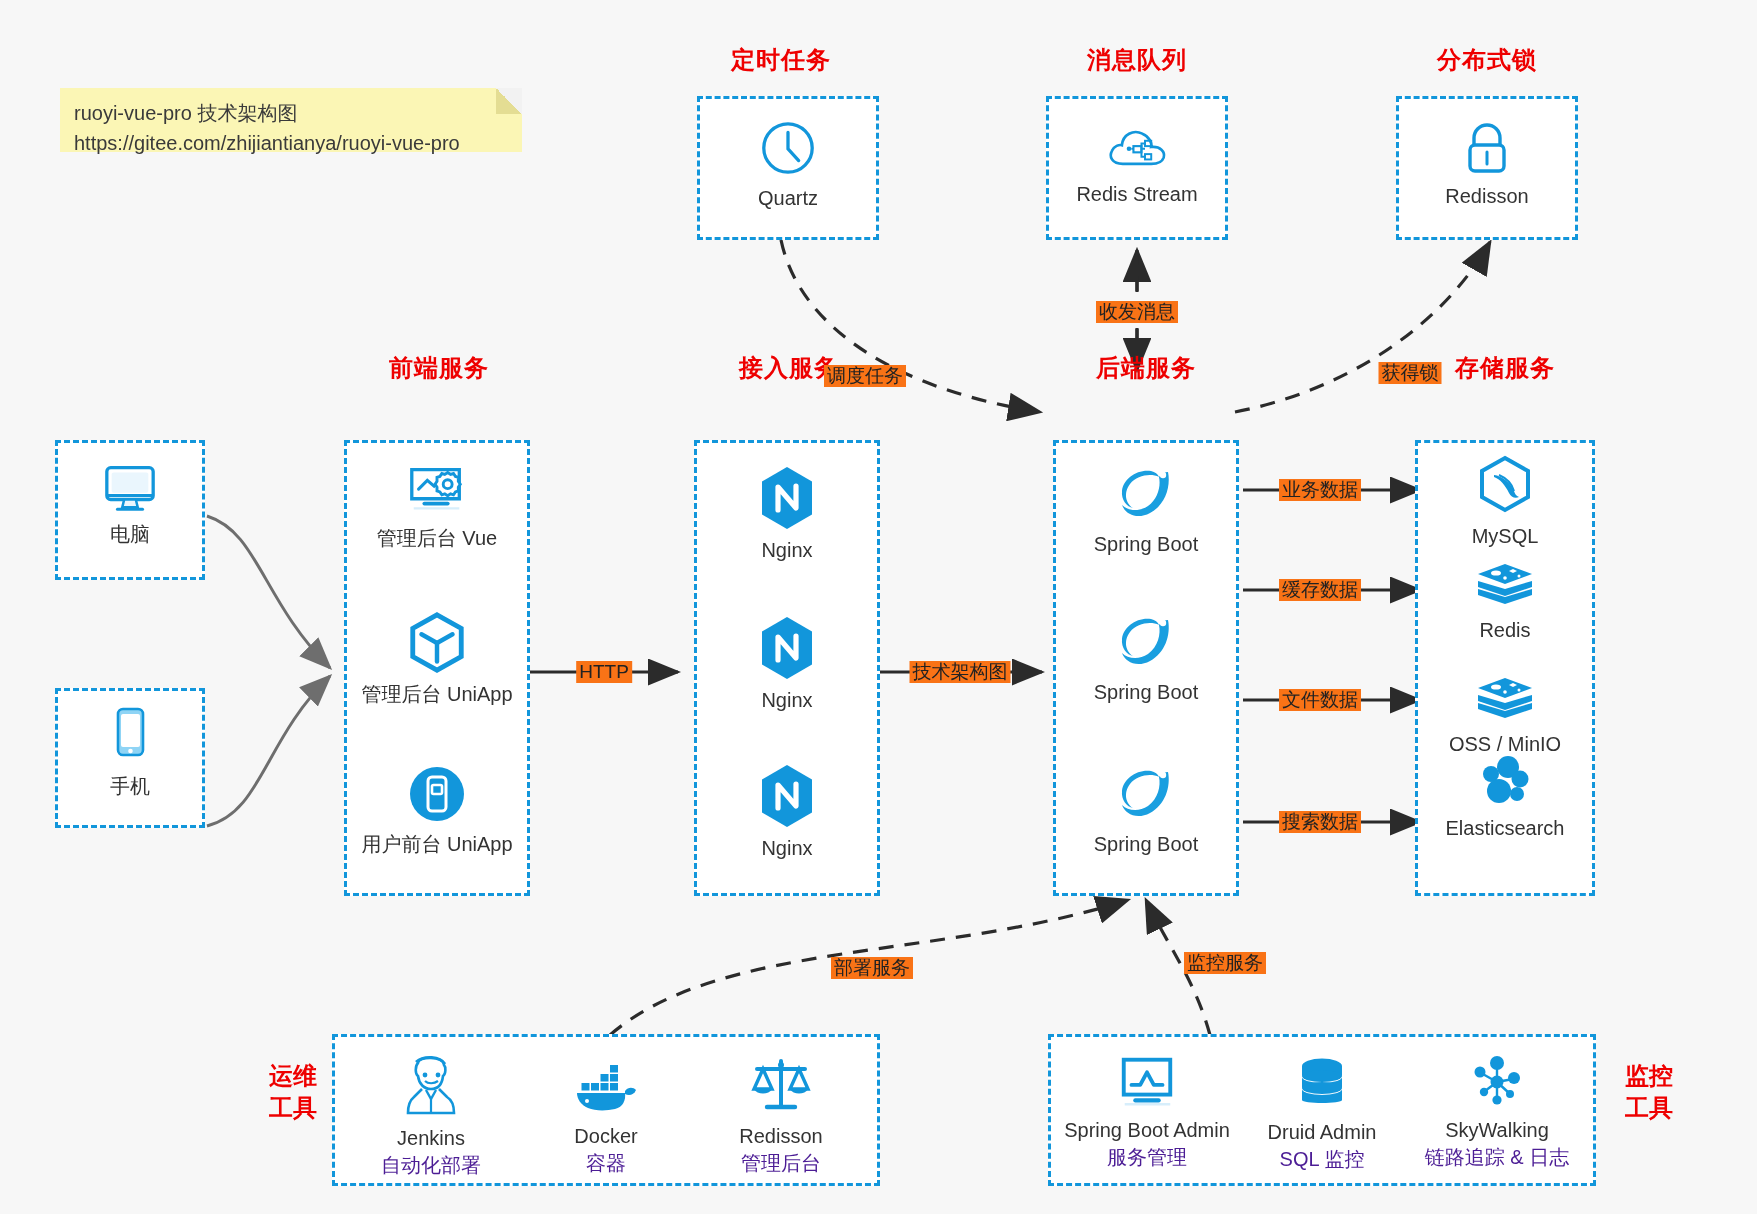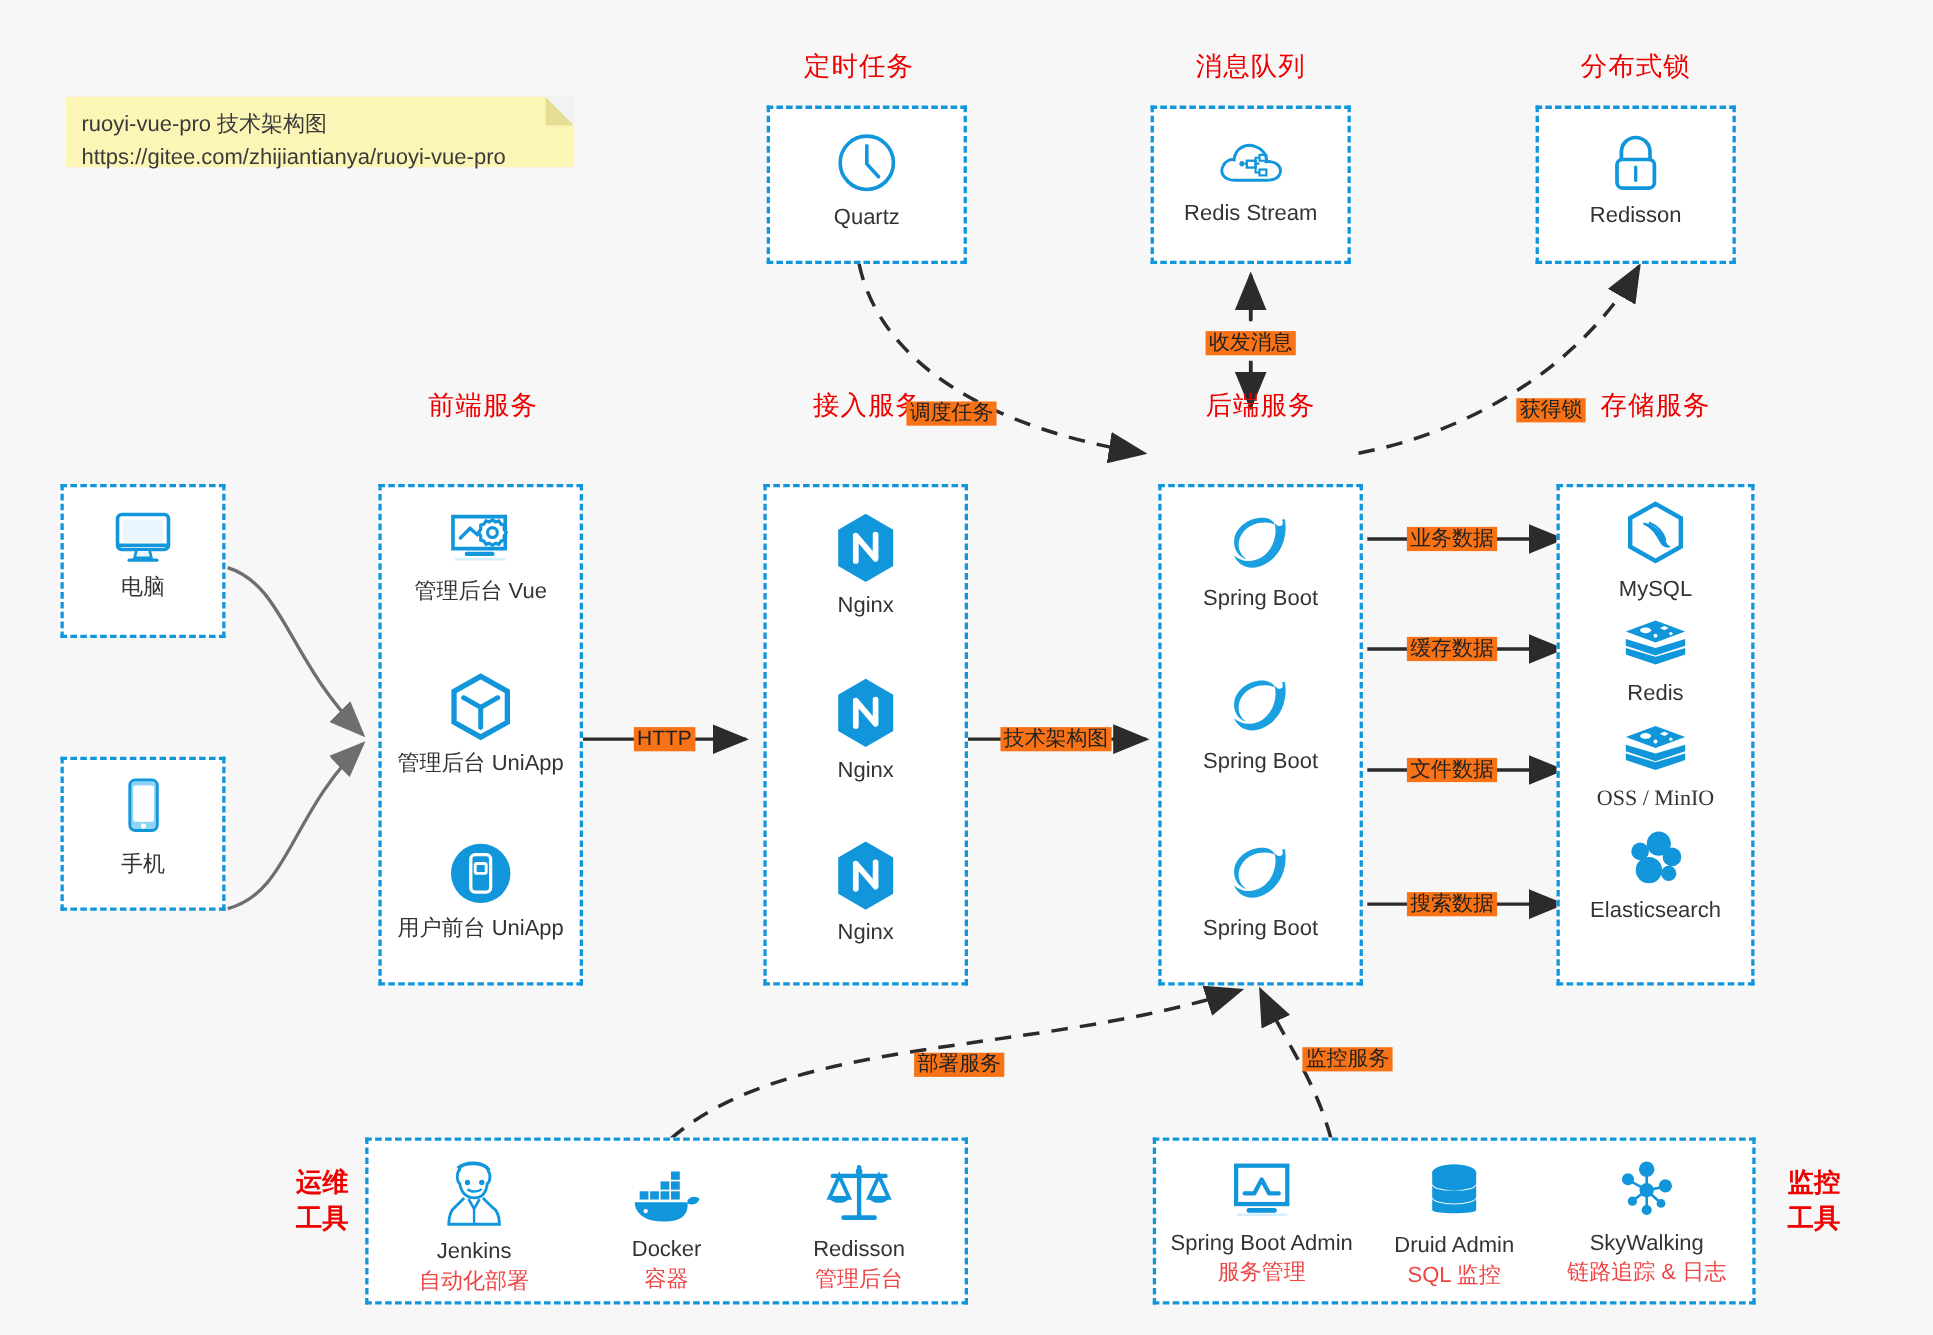--- a/index.html
+++ b/index.html
@@ -20,39 +20,39 @@
     padding:10px 0 0 14px;box-sizing:border-box;
   }
   .note .fold{
     position:absolute;right:0;top:0;width:26px;height:26px;
     background:linear-gradient(225deg,#f2f2f2 0 50%,#e4dd93 50% 100%);
   }
   .note-line{white-space:nowrap;}
 
   
   .group-title{
-    position:absolute;color:#ee0000;font-weight:normal;font-size:24px;
+    position:absolute;color:#ee0000;font-weight:bold;font-size:24px;
     letter-spacing:1px;white-space:nowrap;text-align:center;
   }
   .side-title{
     position:absolute;color:#ee0000;font-weight:bold;font-size:24px;
     line-height:32px;text-align:center;white-space:nowrap;
   }
 
   
   .dbox{
     position:absolute;border:3px dashed #1296db;background:#fff;
     box-sizing:border-box;
   }
 
   
   .cell{position:absolute;display:flex;flex-direction:column;align-items:center;
         justify-content:flex-start;width:100%;text-align:right;}
   .cell .cap{font-size:20px;color:#333;margin-top:6px;white-space:nowrap;line-height:26px;}
-  .cell .cap2{font-size:20px;color:#ef4444;white-space:nowrap;line-height:28px;}
+  .cell .cap2{font-size:20px;color:#4c1d95;white-space:nowrap;line-height:28px;}
   .ico{display:block;}
 
   
   .elabel{
     position:absolute;font-size:19px;color:#222;background:#f97316;
     padding:0 3px;white-space:nowrap;transform:translate(-50%,-50%);
     line-height:22px;
   }
 </style>
 </head>
@@ -278,21 +278,21 @@
         <path d="M31 38 L58 30 V36 L31 45 L4 36 V30 Z" fill="#1296db"></path>
         <path d="M31 5 L58 15 L31 25 L4 15 Z" fill="#1296db"></path>
         <ellipse cx="22" cy="14" rx="5" ry="2.6" fill="#ffffff"></ellipse>
         <path d="M39 10 l4 2 -4 2 -4 -2 z" fill="#ffffff"></path>
         <circle cx="31" cy="19" r="1.8" fill="#ffffff"></circle>
         <circle cx="45" cy="17" r="1.5" fill="#ffffff"></circle>
       </svg>
       <div class="cap">Redis</div>
     </div>
 
-    <div class="cell" style="top:212px;font-family:Liberation Serif, serif;">
+    <div class="cell" style="top:230px;">
       <svg class="ico" width="62" height="52" viewBox="0 0 62 52">
         <path d="M31 30 L58 22 V28 L31 37 L4 28 V22 Z" fill="#1296db"></path>
         <path d="M31 38 L58 30 V36 L31 45 L4 36 V30 Z" fill="#1296db"></path>
         <path d="M31 5 L58 15 L31 25 L4 15 Z" fill="#1296db"></path>
         <ellipse cx="22" cy="14" rx="5" ry="2.6" fill="#ffffff"></ellipse>
         <path d="M39 10 l4 2 -4 2 -4 -2 z" fill="#ffffff"></path>
         <circle cx="31" cy="19" r="1.8" fill="#ffffff"></circle>
         <circle cx="45" cy="17" r="1.5" fill="#ffffff"></circle>
       </svg>
       <div class="cap">OSS / MinIO</div>

